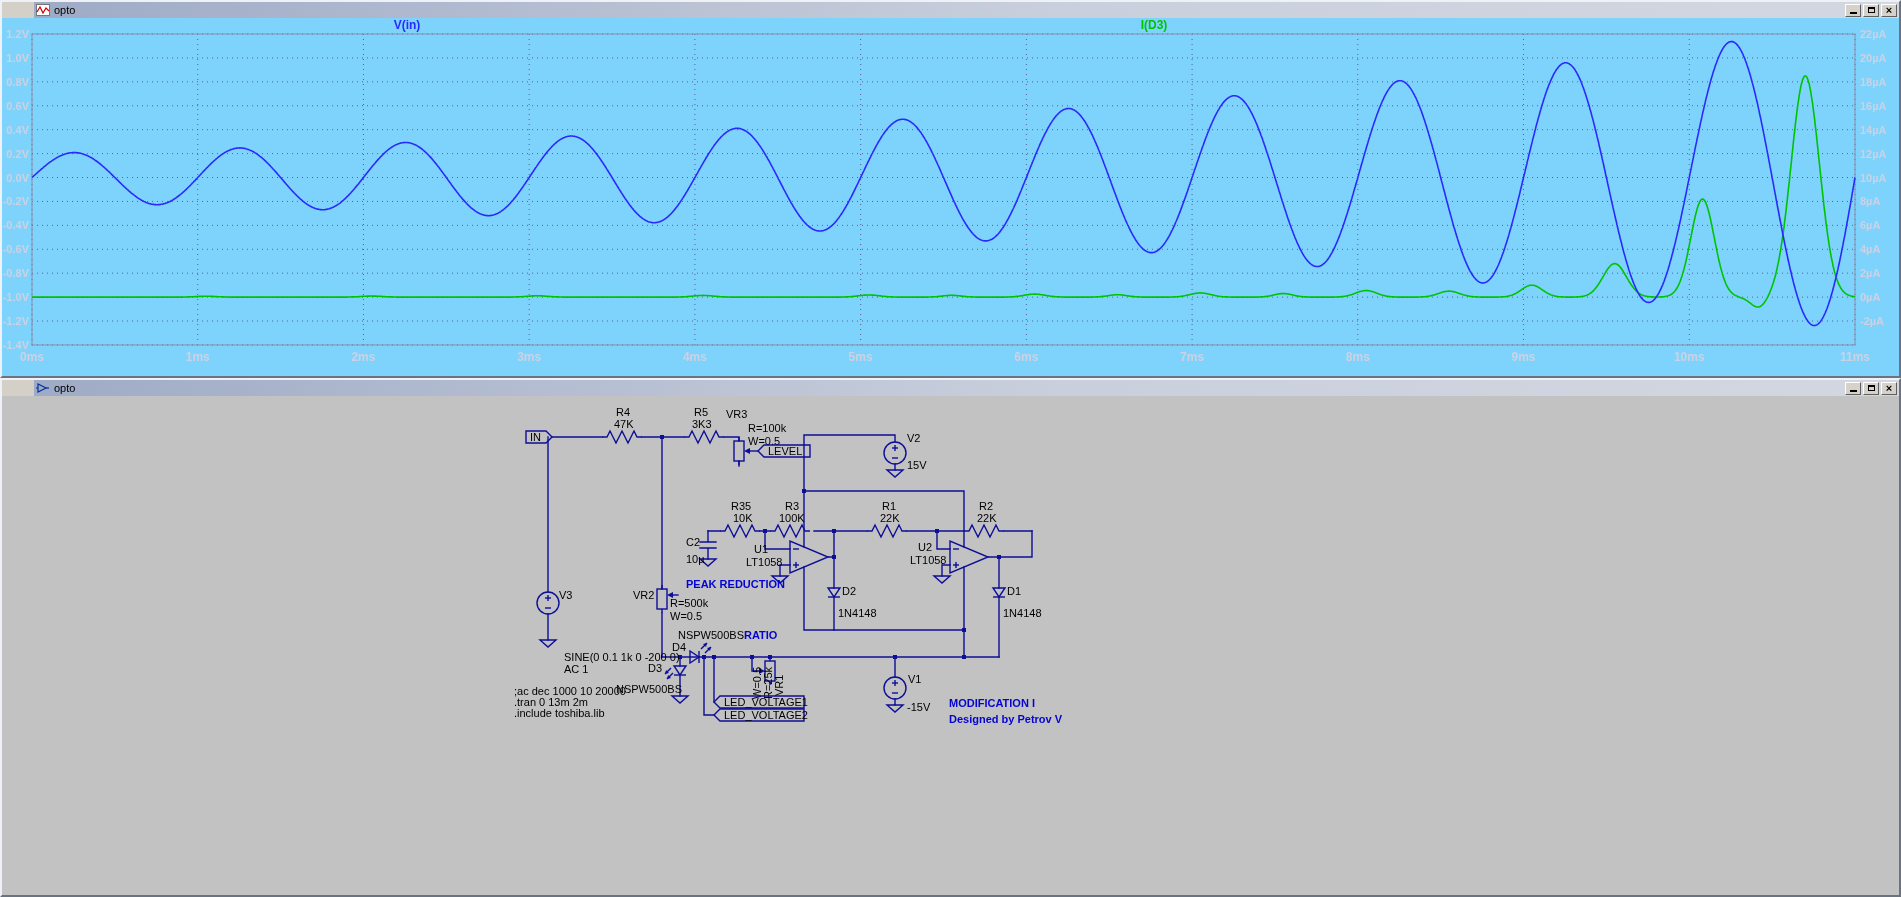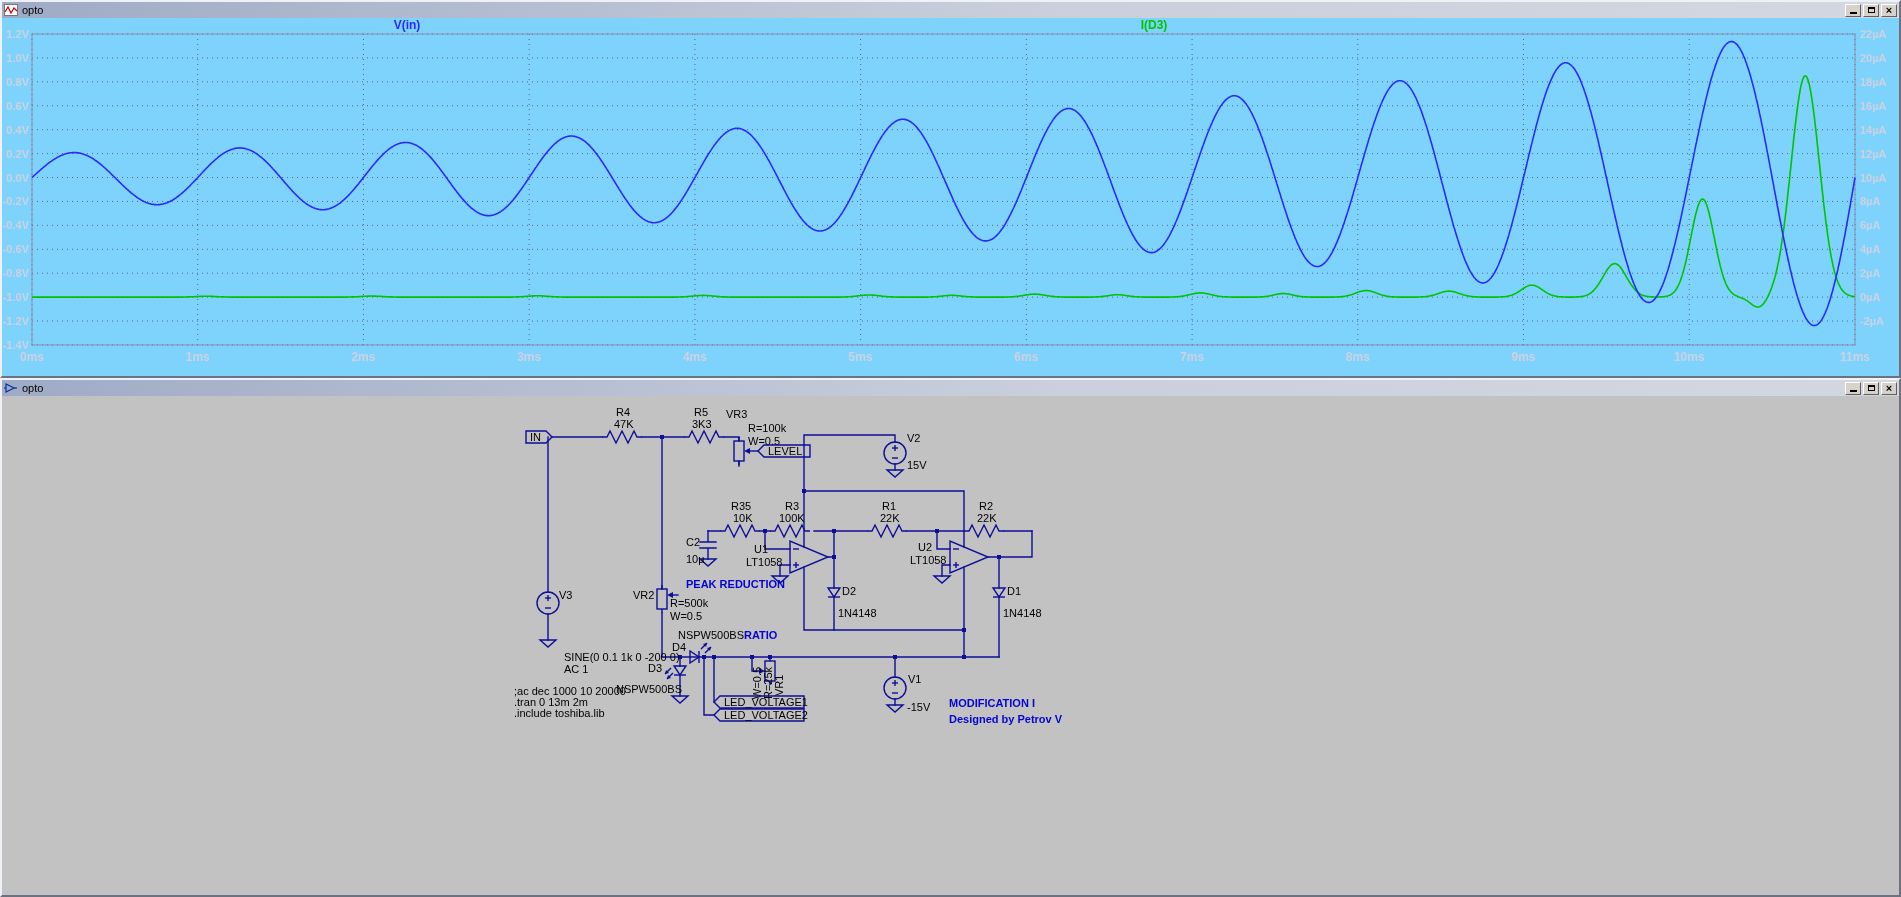--- a/index.html
+++ b/index.html
@@ -3,21 +3,21 @@
 <meta charset="utf-8">
 <style>
   html,body{margin:0;padding:0;}
   body{width:1901px;height:897px;position:relative;background:#3a3a3a;
        font-family:"Liberation Sans",sans-serif;overflow:hidden;}
   .window{position:absolute;left:0;width:1901px;box-sizing:border-box;
           border:2px solid;border-color:#eef1f6 #6b7280 #6b7280 #eef1f6;background:#d4d0c8;}
   #win-wave{top:0;height:378px;}
   #win-schem{top:378px;height:519px;}
   .titlebar{height:16px;display:flex;align-items:center;gap:4px;padding:0 2px;
-            background:linear-gradient(90deg,#9fabc6 0%,#c9cfdc 55%,#d3d7e1 100%);}
+            background:linear-gradient(90deg,#9fabc6 0%,#c9cfdc 55%,#d3d7e1 100%);margin-left:32px;}
   .title{font-size:11px;color:#000;}
   .caption-buttons{margin-left:auto;display:flex;gap:2px;align-items:center;}
   .cbtn{width:16px;height:13px;background:#d6d2ca;border:1px solid;cursor:default;
         border-color:#ffffff #5f5f5f #5f5f5f #ffffff;display:flex;align-items:center;
         justify-content:center;padding:0;}
   .g-min{width:7px;height:2px;background:#000;margin-top:6px;}
   .g-restore{width:7px;height:6px;border:1px solid #000;border-top-width:2px;box-sizing:border-box;}
   .g-close{font-size:11px;font-weight:bold;line-height:1;color:#000;}
   .client-wave{position:absolute;top:16px;left:0;right:0;bottom:0;background:#7dd3fc;}
   .client-schem{position:absolute;top:16px;left:0;right:0;bottom:0;background:#c2c2c2;}

